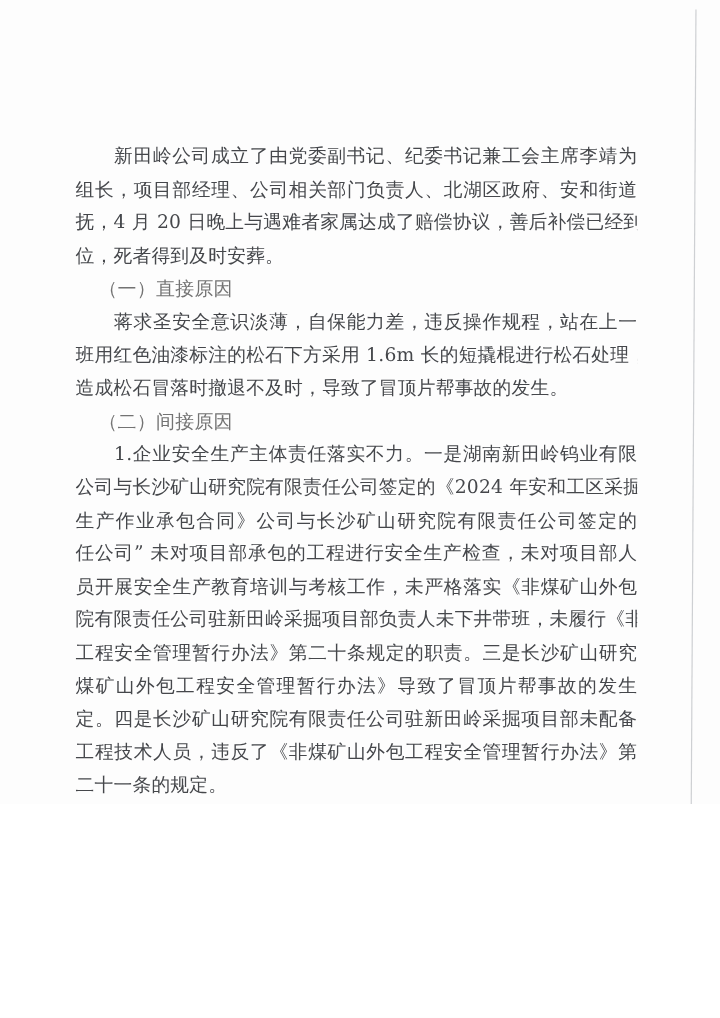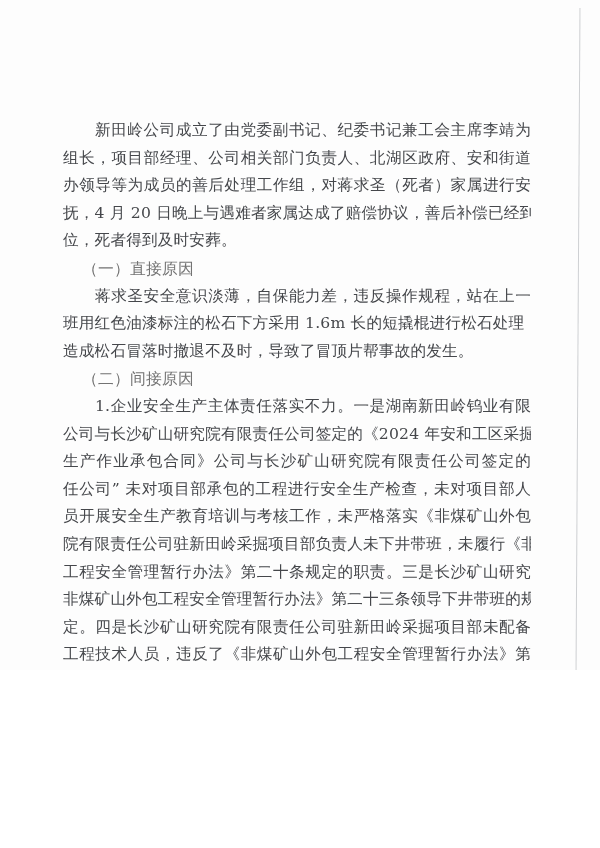--- a/index.html
+++ b/index.html
@@ -103,39 +103,38 @@
 </style>
 </head>
 <body>
 
 <div class="page">
 
   <div class="doc">
 
     <p class="ln first">新田岭公司成立了由党委副书记、纪委书记兼工会主席李靖为</p>
     <p class="ln">组长，项目部经理、公司相关部门负责人、北湖区政府、安和街道</p>
-    <p class="ln">办领导等为成员的善后处理工作组，对蒋求圣（死者）家属进行安</p>
     <p class="ln">抚，4 月 20 日晚上与遇难者家属达成了赔偿协议，善后补偿已经到</p>
     <p class="ln end">位，死者得到及时安葬。</p>
 
 
     <p class="heading-sub">（一）直接原因</p>
     <p class="ln first">蒋求圣安全意识淡薄，自保能力差，违反操作规程，站在上一</p>
     <p class="ln">班用红色油漆标注的松石下方采用 1.6m 长的短撬棍进行松石处理，</p>
     <p class="ln end">造成松石冒落时撤退不及时，导致了冒顶片帮事故的发生。</p>
 
     <p class="heading-sub">（二）间接原因</p>
     <p class="ln first">1.企业安全生产主体责任落实不力。一是湖南新田岭钨业有限</p>
     <p class="ln">公司与长沙矿山研究院有限责任公司签定的《2024 年安和工区采掘</p>
     <p class="ln">生产作业承包合同》公司与长沙矿山研究院有限责任公司签定的</p>
     <p class="ln">任公司” 未对项目部承包的工程进行安全生产检查，未对项目部人</p>
     <p class="ln">员开展安全生产教育培训与考核工作，未严格落实《非煤矿山外包</p>
     <p class="ln">院有限责任公司驻新田岭采掘项目部负责人未下井带班，未履行《非</p>
     <p class="ln">工程安全管理暂行办法》第二十条规定的职责。三是长沙矿山研究</p>
-    <p class="ln">非煤矿山外包工程安全管理暂行办法》第二十三条领导下井带班的规</p>
+    <p class="ln">煤矿山外包工程安全管理暂行办法》导致了冒顶片帮事故的发生</p>
     <p class="ln">定。四是长沙矿山研究院有限责任公司驻新田岭采掘项目部未配备</p>
     <p class="ln">工程技术人员，违反了《非煤矿山外包工程安全管理暂行办法》第</p>
     <p class="ln end">二十一条的规定。</p>
   </div>
 
   <div class="page-number">- 10 -</div>
 
   <div class="scan-edge-right"></div>
   <div class="scan-notch-right"></div>
   <div class="scan-edge-bottom"></div>

